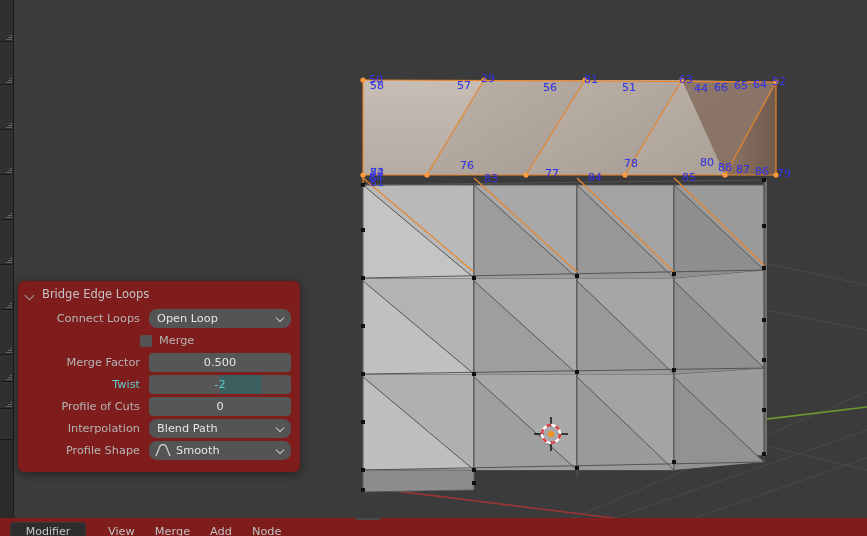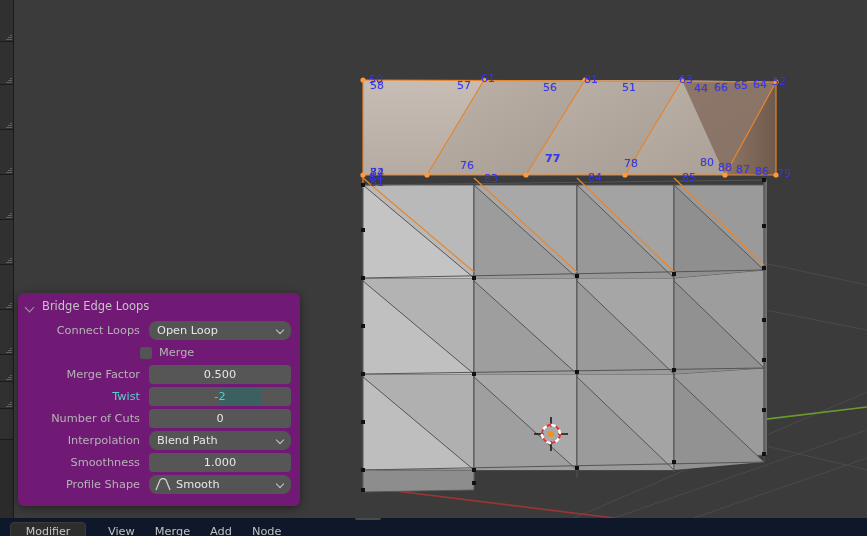--- a/index.html
+++ b/index.html
@@ -77,23 +77,23 @@
     line-height: 11px;
     white-space: nowrap;
     text-shadow: 0 0 1px rgba(0,0,0,.25);
     user-select: none;
   }
 
   
   .op-panel {
     position: absolute;
     left: 18px;
-    top: 293px;
+    top: 281px;
     width: 282px;
-    background: #701a75;
+    background: #7f1d1d;
     border-radius: 6px;
     box-shadow: 0 2px 10px rgba(0,0,0,.45);
     padding: 0 0 10px 0;
     z-index: 30;
   }
   .op-header {
     display: flex;
     align-items: center;
     height: 26px;
     padding: 0 8px;
@@ -205,21 +205,21 @@
     flex: 0 0 auto;
   }
 
   
   .bottom-bar {
     position: absolute;
     left: 0;
     top: 518px;
     width: 867px;
     height: 18px;
-    background: #0f172a;
+    background: #7f1d1d;
     overflow: hidden;
   }
   .bb-inner {
     position: relative;
     height: 26px;
     display: flex;
     align-items: center;
     padding-left: 10px;
     gap: 0;
   }
@@ -507,37 +507,37 @@
         <circle cx="0" cy="0" r="9" fill="none" stroke="#ffffff" stroke-width="2.4"></circle>
         <circle cx="0" cy="0" r="9" fill="none" stroke="#d83a3a" stroke-width="2.4" stroke-dasharray="4.7 4.7"></circle>
         <circle cx="0" cy="0" r="3.1" fill="#f0921e"></circle>
       </g>
     </svg>
 
     <div id="vertex-index-labels">
         <div class="idx" style="left: 355px; top: 74px; color: rgb(56, 56, 240);">50</div>
         <div class="idx" style="left: 356px; top: 80px; color: rgb(56, 56, 240);">58</div>
         <div class="idx" style="left: 443px; top: 80px; color: rgb(56, 56, 240);">57</div>
-        <div class="idx" style="left: 467px; top: 73px; color: rgb(56, 56, 240);">61</div>
+        <div class="idx" style="left: 467px; top: 73px; color: rgb(56, 56, 240);">29</div>
         <div class="idx" style="left: 529px; top: 82px; color: rgb(56, 56, 240);">56</div>
         <div class="idx" style="left: 570px; top: 74px; color: rgb(56, 56, 240);">81</div>
         <div class="idx" style="left: 608px; top: 82px; color: rgb(56, 56, 240);">51</div>
         <div class="idx" style="left: 665px; top: 74px; color: rgb(56, 56, 240);">63</div>
         <div class="idx" style="left: 680px; top: 83px; color: rgb(56, 56, 240);">44</div>
         <div class="idx" style="left: 700px; top: 82px; color: rgb(56, 56, 240);">66</div>
         <div class="idx" style="left: 720px; top: 80px; color: rgb(56, 56, 240);">65</div>
         <div class="idx" style="left: 739px; top: 79px; color: rgb(56, 56, 240);">64</div>
         <div class="idx" style="left: 758px; top: 76px; color: rgb(56, 56, 240);">52</div>
         <div class="idx" style="left: 356px; top: 167px; color: rgb(56, 56, 240);">82</div>
         <div class="idx" style="left: 356px; top: 167px; color: rgb(56, 56, 240);">74</div>
         <div class="idx" style="left: 355px; top: 172px; color: rgb(56, 56, 240);">84</div>
         <div class="idx" style="left: 356px; top: 177px; color: rgb(56, 56, 240);">81</div>
         <div class="idx" style="left: 446px; top: 160px; color: rgb(56, 56, 240);">76</div>
         <div class="idx" style="left: 470px; top: 173px; color: rgb(56, 56, 240);">83</div>
-        <div class="idx" style="left: 531px; top: 153px; color: rgb(56, 56, 240); font-weight: bold;">77</div>
+        <div class="idx" style="left: 531px; top: 168px; color: rgb(56, 56, 240);">77</div>
         <div class="idx" style="left: 574px; top: 172px; color: rgb(56, 56, 240);">84</div>
         <div class="idx" style="left: 610px; top: 158px; color: rgb(56, 56, 240);">78</div>
         <div class="idx" style="left: 686px; top: 157px; color: rgb(56, 56, 240);">80</div>
         <div class="idx" style="left: 704px; top: 162px; color: rgb(56, 56, 240);">88</div>
         <div class="idx" style="left: 722px; top: 164px; color: rgb(56, 56, 240);">87</div>
         <div class="idx" style="left: 741px; top: 166px; color: rgb(56, 56, 240); text-align: center;">86</div>
         <div class="idx" style="left: 668px; top: 172px; color: rgb(56, 56, 240);">85</div>
         <div class="idx" style="left: 763px; top: 168px; color: rgb(56, 56, 240);">79</div>
       </div>
   </div>
@@ -572,40 +572,34 @@
 
     <div class="row">
       <div class="row-label accent">Twist</div>
       <div class="field">
         <span class="slider-fill"></span>
         <span class="val teal">-2</span>
       </div>
     </div>
 
     <div class="row">
-      <div class="row-label">Number of Cuts</div>
+      <div class="row-label">Profile of Cuts</div>
       <div class="field">
         <span class="val">0</span>
       </div>
     </div>
 
     <div class="row">
       <div class="row-label">Interpolation</div>
       <div class="field dropdown">
         <span class="val">Blend Path</span>
         <span class="chev"></span>
       </div>
     </div>
 
-    <div class="row">
-      <div class="row-label">Smoothness</div>
-      <div class="field">
-        <span class="val">1.000</span>
-      </div>
-    </div>
 
 
     <div class="row">
       <div class="row-label">Profile Shape</div>
       <div class="field dropdown" style="padding-left:6px;">
         <svg class="profile-icon" viewBox="0 0 16 13">
           <path d="M1 12 L5 2 Q8 -1 11 2 L15 12" fill="none" stroke="#d0d0d0" stroke-width="1.3"></path>
         </svg>
         <span class="val">Smooth</span>
         <span class="chev"></span>

